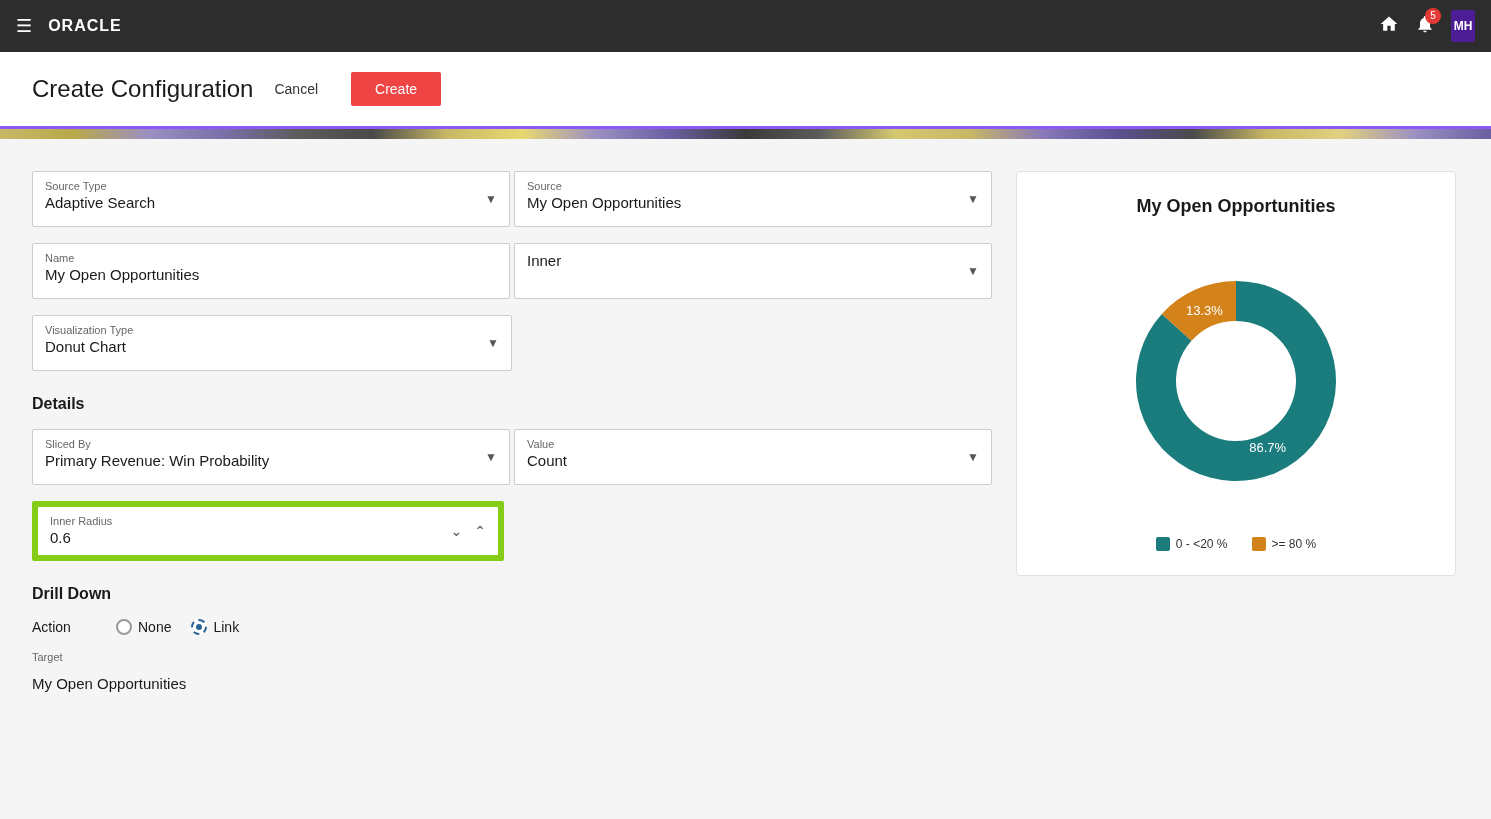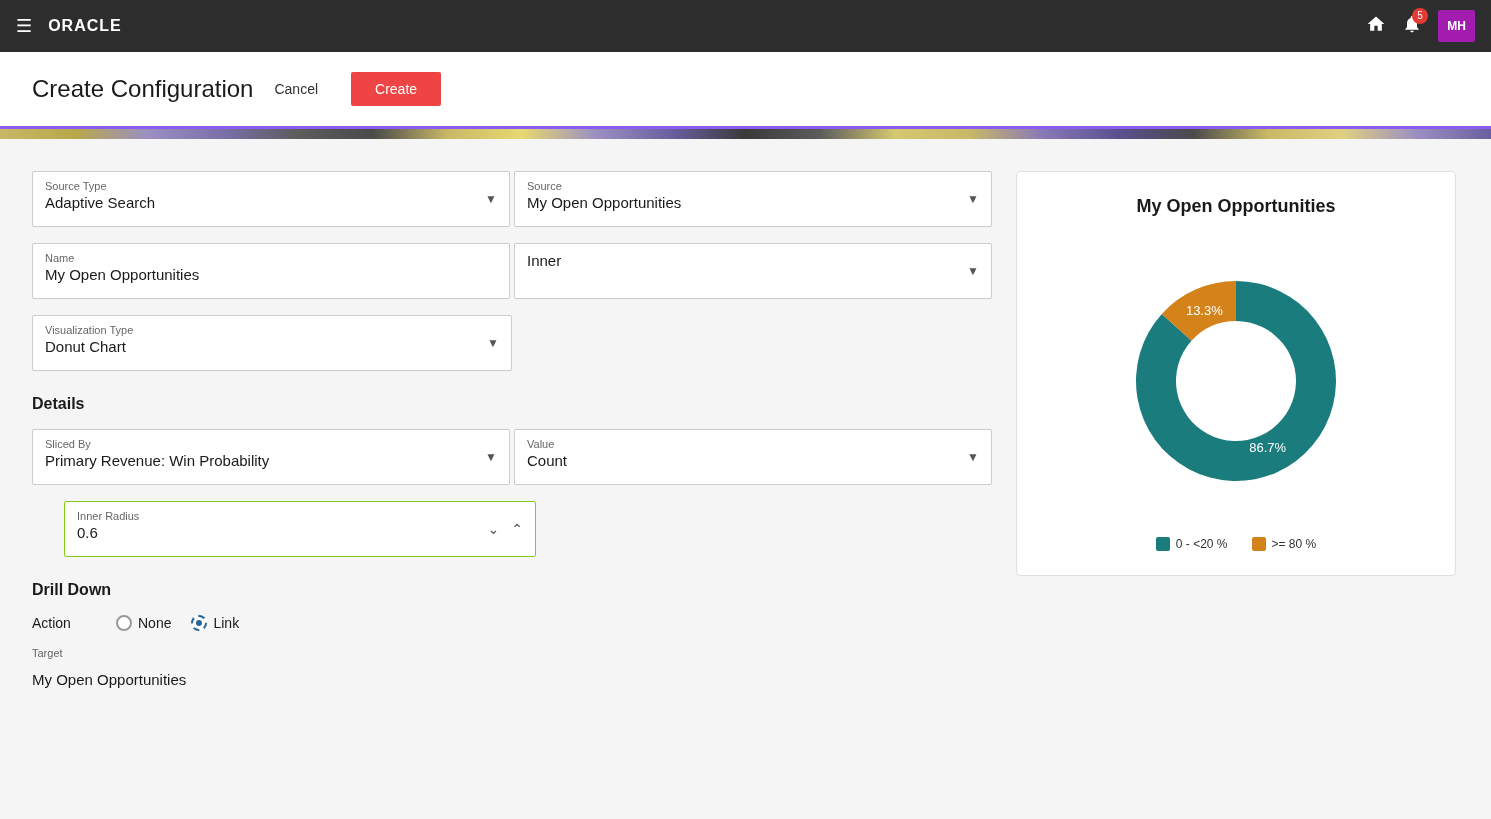--- a/index.html
+++ b/index.html
@@ -27,23 +27,23 @@
       color: #fff;
       border-radius: 50%;
       width: 16px;
       height: 16px;
       font-size: 10px;
       display: flex;
       align-items: center;
       justify-content: center;
     }
     .avatar {
-      background: #a21caf;
+      background: #4c1d95;
       color: #fff;
-      width: 37px;
+      width: 24px;
       height: 32px;
       border-radius: 2px;
       display: flex;
       align-items: center;
       justify-content: center;
       font-size: 12px;
       font-weight: bold;
       cursor: pointer;
     }
 
@@ -162,26 +162,25 @@
       font-size: 16px;
       font-weight: bold;
       color: #1a1a1a;
       margin: 24px 0 16px 0;
     }
 
     
     .inner-radius-field {
       position: relative;
       background: #fff;
-      border: 1px solid #84cc16;
+      border: 6px solid #84cc16;
       border-radius: 2px;
       padding: 8px 48px 8px 12px;
       min-height: 56px;
       max-width: calc(50% - 8px);
-      margin-left: 32px;
     }
     .stepper-buttons {
       position: absolute;
       right: 8px;
       top: 50%;
       transform: translateY(-50%);
       display: flex;
       gap: 4px;
     }
     .stepper-btn {

